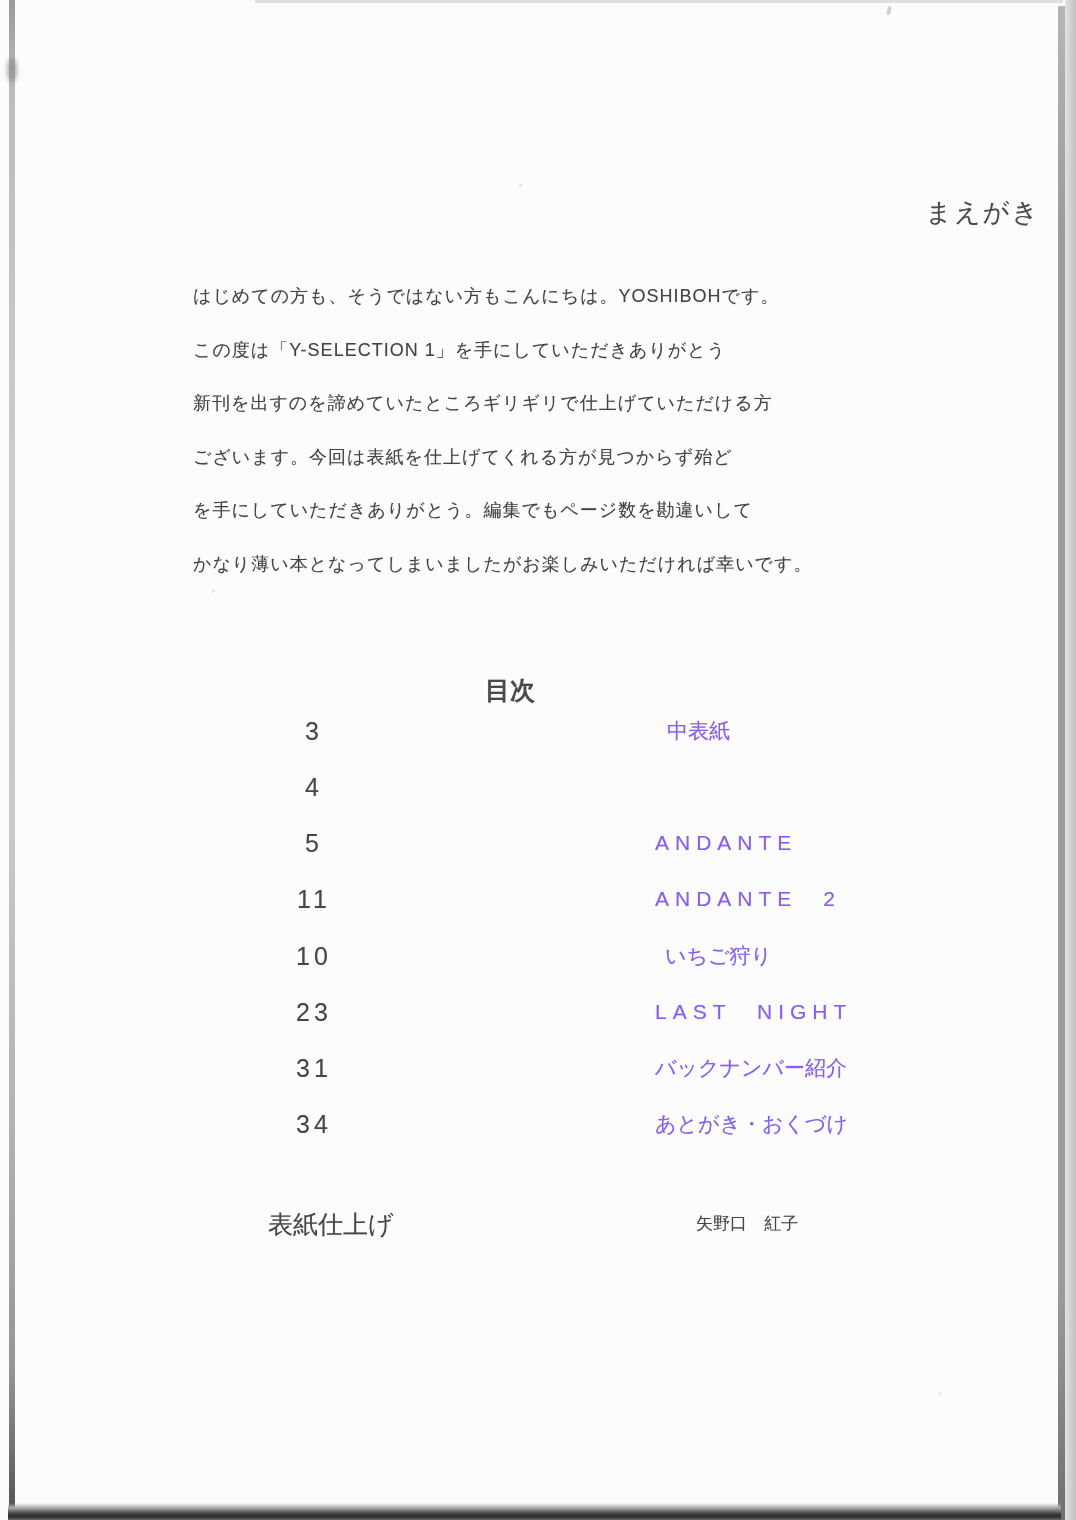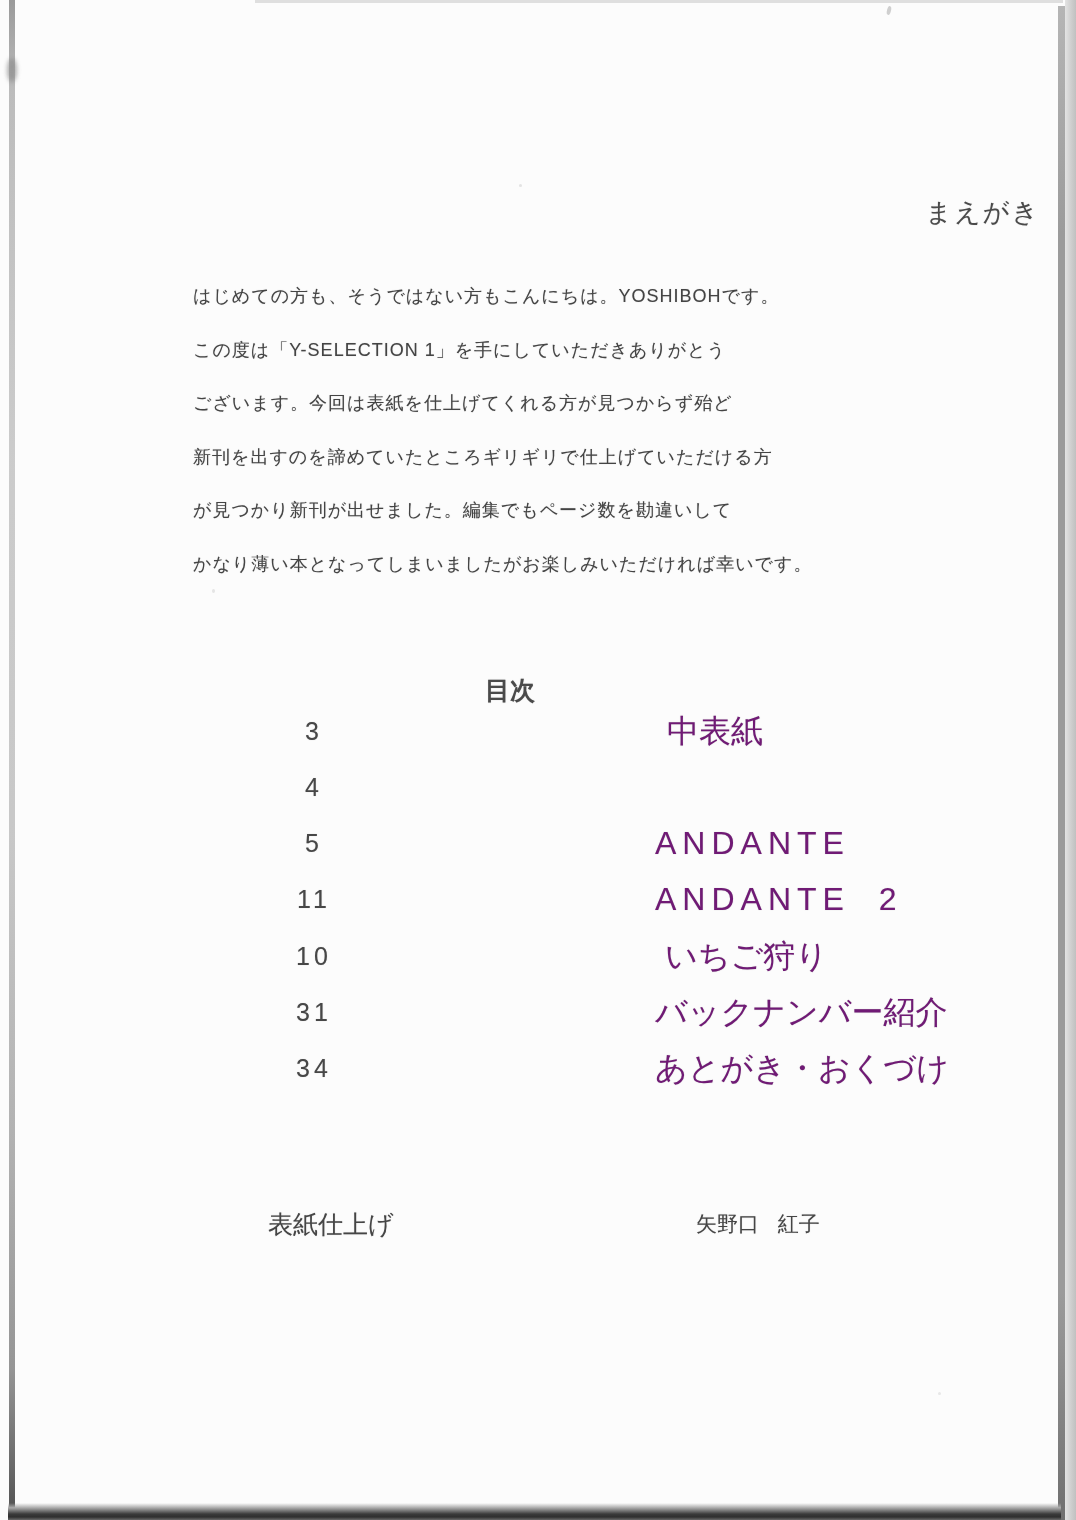--- a/index.html
+++ b/index.html
@@ -131,23 +131,23 @@
     font-size: 25px;
     letter-spacing: 4px;
     text-align: center;
     color: #474747;
     text-shadow: 0 0 1px rgba(90,90,90,0.35);
   }
   .toc-title {
     position: absolute;
     left: 655px;
     line-height: 56.15px;
-    font-size: 32px;
+    font-size: 21px;
     white-space: nowrap;
-    color: #701a75;
+    color: #8b5cf6;
     text-shadow: 0 0 1px rgba(90,90,90,0.35);
   }
   .toc-title.ind12 { left: 667px; }
   .toc-title.ind10 { left: 665px; }
   .toc-title.latin { letter-spacing: 6px; word-spacing: 14px; }
   .credits {
     position: absolute;
     left: 0; top: 1175px;
     width: 1076px;
     height: 28px;
@@ -157,25 +157,26 @@
     position: absolute;
     left: 268px;
     font-size: 25px;
     line-height: 26px;
     color: #454545;
     text-shadow: 0 0 1px rgba(90,90,90,0.35);
   }
   .credit-name {
     position: absolute;
     left: 696px;
-    font-size: 21px;
+    font-size: 17px;
     line-height: 26px;
     word-spacing: 13px;
     color: #454545;
     text-shadow: 0 0 1px rgba(90,90,90,0.35);
+    font-family: Liberation Serif, serif;
   }
 </style>
 </head>
 <body>
 
 <div class="page">
 
   <div class="scan-edge-top"></div>
   <div class="scan-edge-left"></div>
   <div class="scan-edge-left-blob"></div>
@@ -185,23 +186,23 @@
   <div class="speck s1"></div>
   <div class="speck s2"></div>
   <div class="speck s3"></div>
   <div class="speck s4"></div>
 
   <h1 class="title">まえがき</h1>
 
   <div class="paragraph">
     <p class="pline">はじめての方も、そうではない方もこんにちは。YOSHIBOHです。</p>
     <p class="pline">この度は「Y-SELECTION 1」を手にしていただきありがとう</p>
+    <p class="pline">新刊を出すのを諦めていたところギリギリで仕上げていただける方</p>
     <p class="pline">ございます。今回は表紙を仕上げてくれる方が見つからず殆ど</p>
-    <p class="pline">新刊を出すのを諦めていたところギリギリで仕上げていただける方</p>
-    <p class="pline">が見つかり新刊が出せました。編集でもページ数を勘違いして</p>
+    <p class="pline">を手にしていただきありがとう。編集でもページ数を勘違いして</p>
     <p class="pline">かなり薄い本となってしまいましたがお楽しみいただければ幸いです。</p>
   </div>
 
   <h2 class="toc-heading">目次</h2>
 
   <div class="toc">
     <div class="toc-row">
       <span class="toc-num">3</span>
       <span class="toc-title ind12">中表紙</span>
     </div>
@@ -212,20 +213,24 @@
       <span class="toc-num">5</span>
       <span class="toc-title latin">ANDANTE</span>
     </div>
     <div class="toc-row">
       <span class="toc-num">11</span>
       <span class="toc-title latin">ANDANTE 2</span>
     </div>
     <div class="toc-row">
       <span class="toc-num">10</span>
       <span class="toc-title ind10">いちご狩り</span>
+    </div>
+    <div class="toc-row">
+      <span class="toc-num">23</span>
+      <span class="toc-title latin">LAST NIGHT</span>
     </div>
     <div class="toc-row">
       <span class="toc-num">31</span>
       <span class="toc-title">バックナンバー紹介</span>
     </div>
     <div class="toc-row">
       <span class="toc-num">34</span>
       <span class="toc-title">あとがき・おくづけ</span>
     </div>
   </div>

